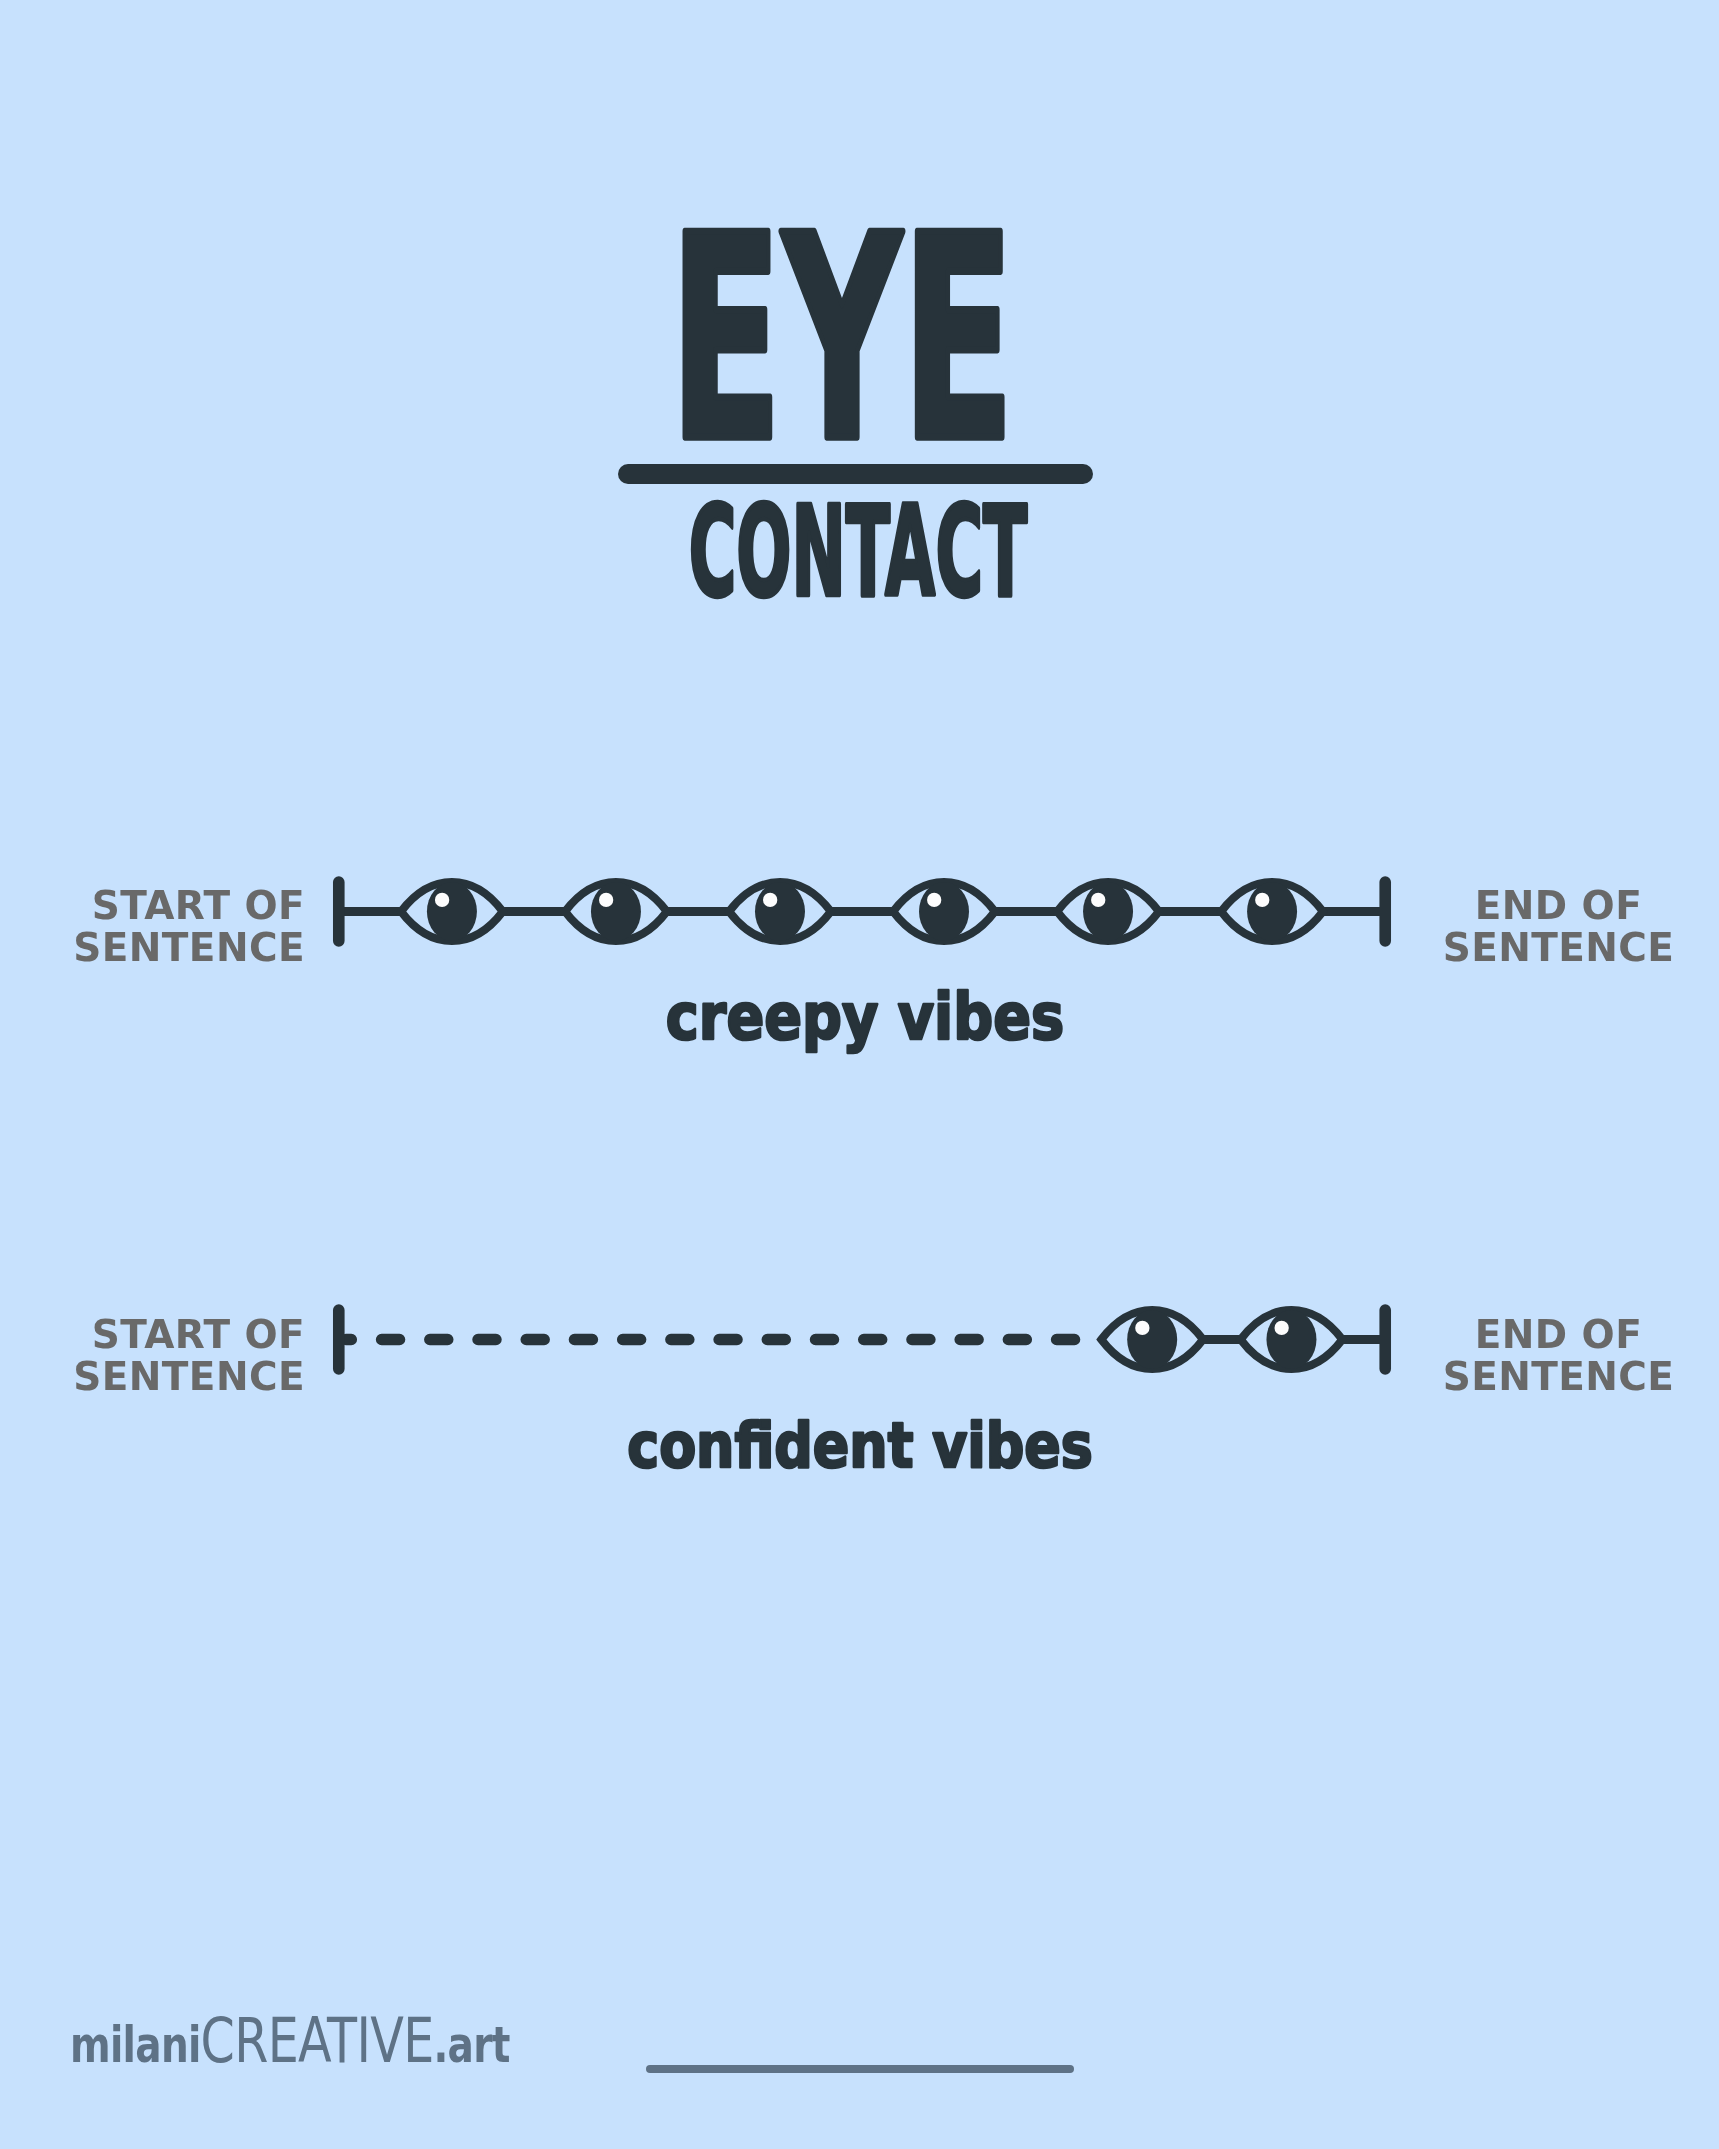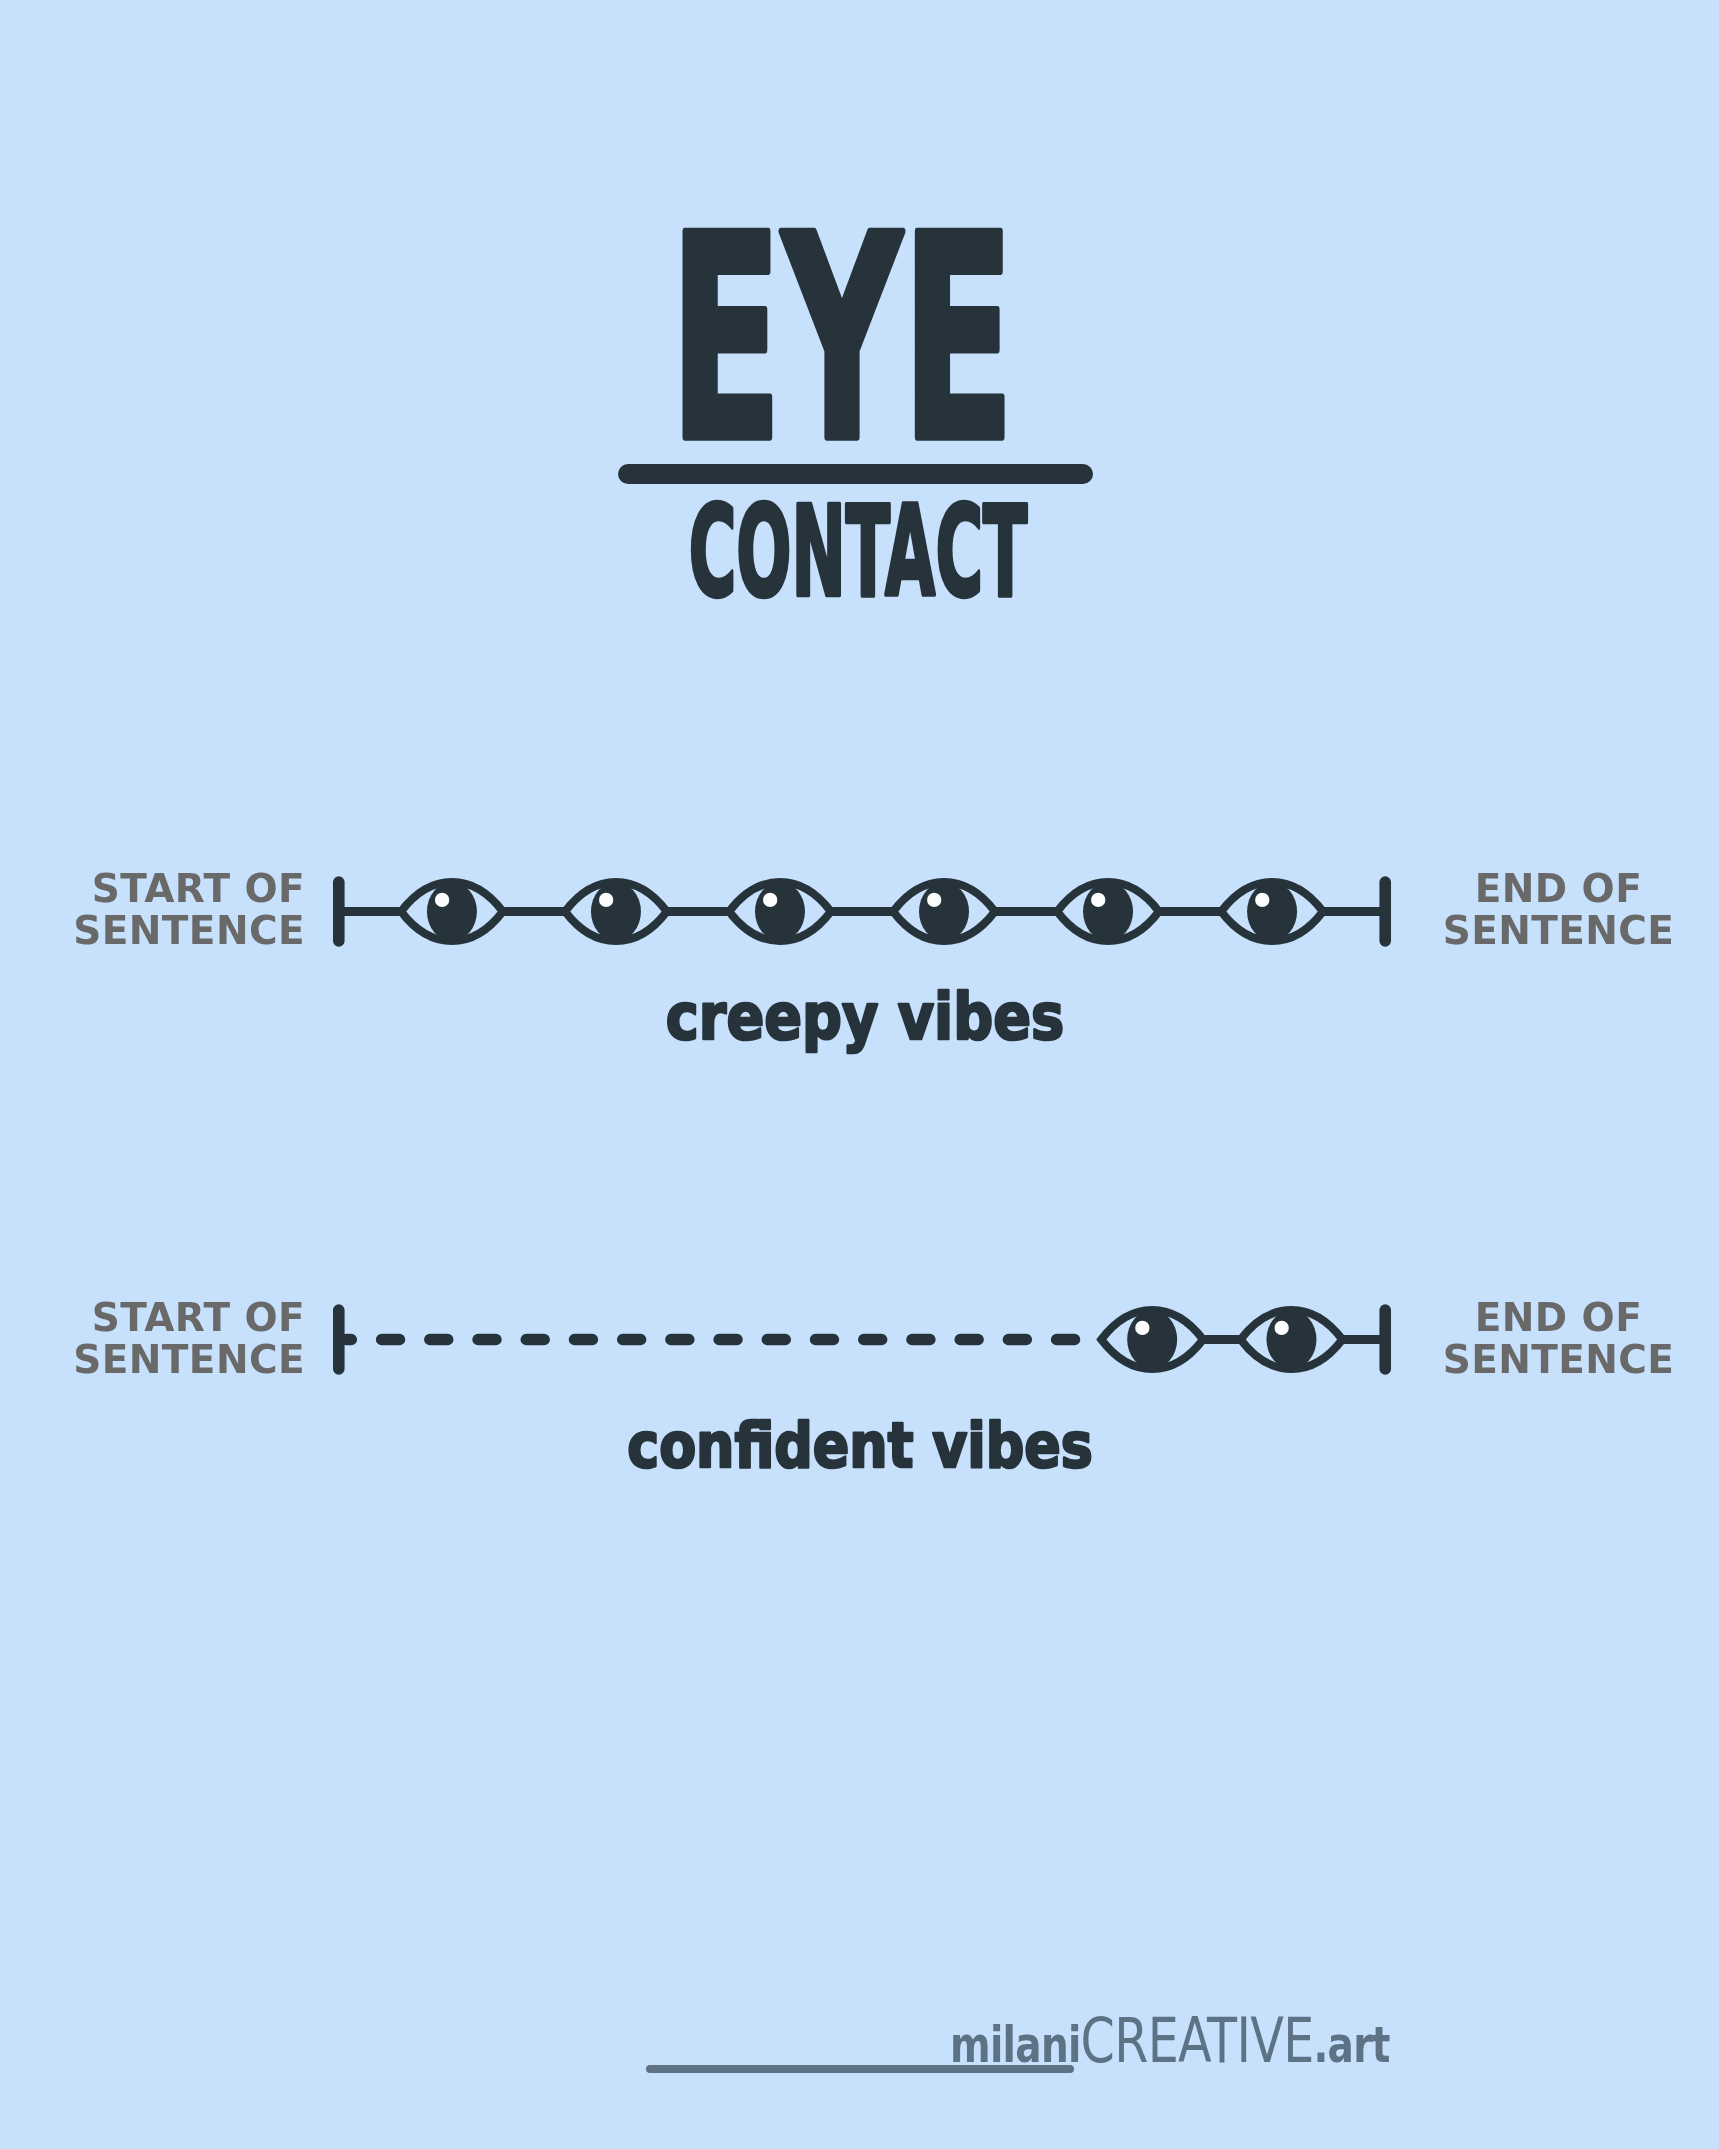--- a/index.html
+++ b/index.html
@@ -31,40 +31,40 @@
     fill:var(--ink);stroke:var(--ink);stroke-width:5px;stroke-linejoin:round;stroke-linecap:round;
     text-anchor:middle;
   }
 
   
   .timeline{position:absolute;left:330px;width:1064px;height:125px;overflow:visible;}
   .timeline.row1{top:849px;}
   .timeline.row2{top:1277px;}
   .tl-label{
     position:absolute;color:var(--label);font-weight:bold;font-size:39px;line-height:1.08;
-    letter-spacing:0.4px;white-space:nowrap;
+    letter-spacing:0.4px;white-space:nowrap;margin-top:17px;
   }
   .tl-label.left{left:52px;width:253px;text-align:right;}
   .tl-label.right{left:1415px;width:287px;text-align:center;}
   .tl-label.r1{top:868px;}
   .tl-label.r2{top:1297px;}
 
   .caption-svg{position:absolute;width:502px;height:94px;overflow:visible;}
   .caption-svg text{
     font-family:"DejaVu Sans", sans-serif;font-weight:bold;
     fill:var(--ink);stroke:var(--ink);stroke-width:3px;stroke-linejoin:round;stroke-linecap:round;
     text-anchor:middle;
   }
   .caption1{left:614px;top:976px;}
   .caption1 text{font-size:72px;}
   .caption2{left:609px;top:1406px;}
   .caption2 text{font-size:70px;}
 
   
-  .footer{position:absolute;left:16px;top:2004px;width:1436px;display:flex;justify-content:flex-end;}
+  .footer{position:absolute;left:8px;top:2004px;width:1436px;display:flex;justify-content:flex-start;}
   .brand-line{display:flex;align-items:baseline;transform:scaleX(0.78);transform-origin:center;color:var(--footer);white-space:nowrap;}
   .brand-prefix{font-weight:bold;font-size:50px;letter-spacing:-0.9px;}
   .brand-mid{font-weight:400;font-size:63px;letter-spacing:-0.9px;}
   .brand-suffix{font-weight:bold;font-size:50px;letter-spacing:-0.9px;}
   .footer-underline{position:absolute;left:50%;top:2065px;transform:translateX(-50%);width:428px;height:8px;border-radius:4.5px;background:var(--footer);}
 </style>
 </head>
 <body>
 
 <div class="poster">

